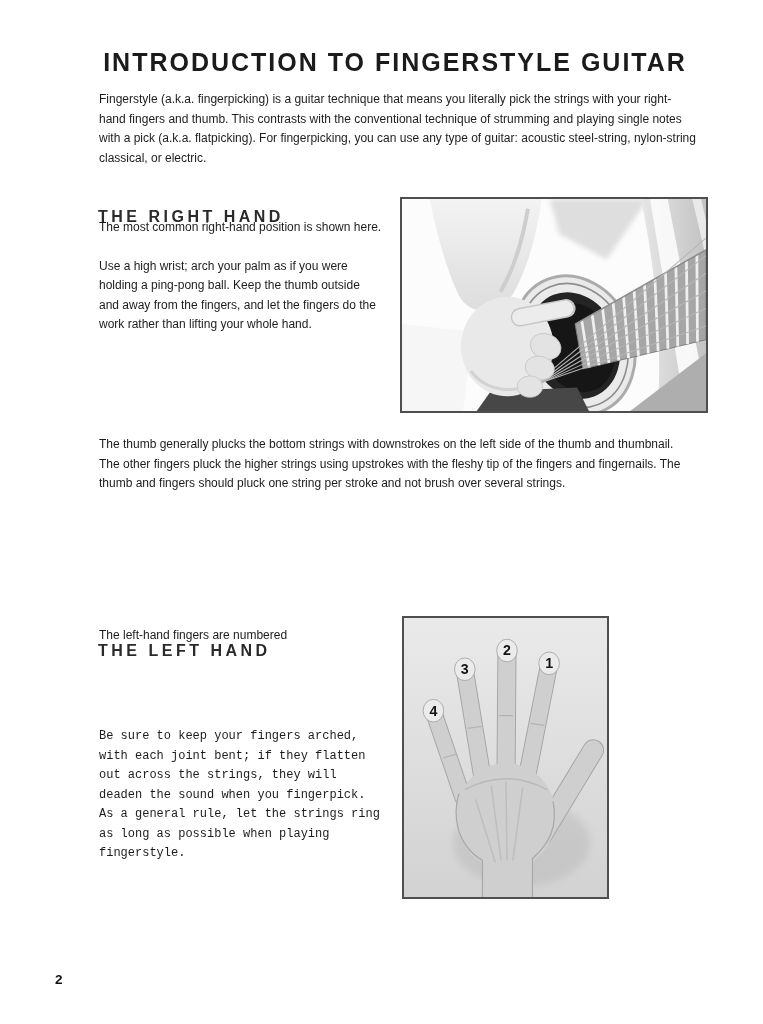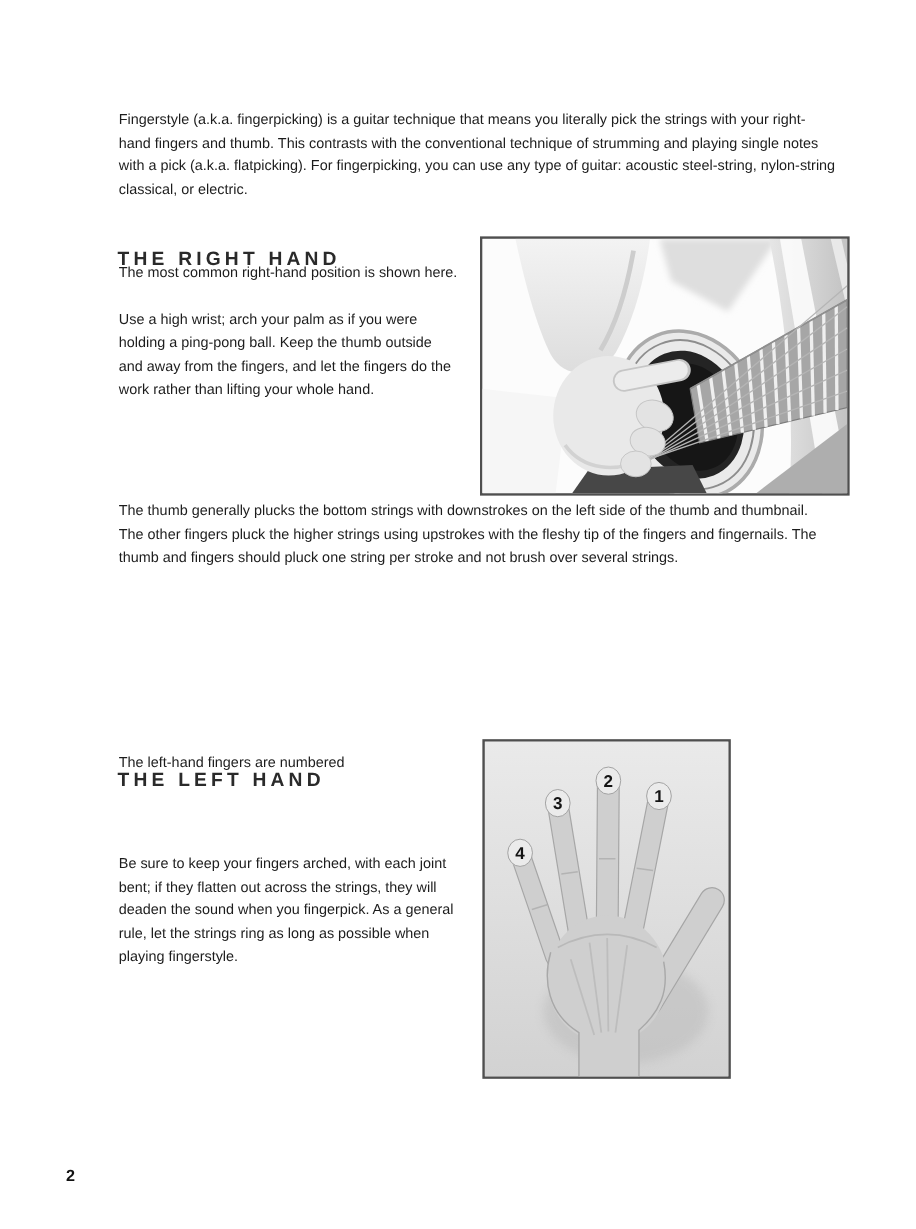--- a/index.html
+++ b/index.html
@@ -26,20 +26,21 @@
   }
   figure.photo svg{display:block;}
   .page-num{position:absolute;left:55px;top:972px;font-size:13.5px;font-weight:700;color:#111;}
   .badge-num{font-family:"Liberation Sans",sans-serif;font-size:14.5px;font-weight:700;fill:#141414;}
 </style>
 </head>
 <body>
 
 <div class="sheet">
 
+  <h1 class="title">INTRODUCTION TO FINGERSTYLE GUITAR</h1>
 
   <p class="para body-text" style="top:78px;">Fingerstyle (a.k.a. fingerpicking) is a guitar technique that means you literally pick the strings with your right-hand fingers and thumb. This contrasts with the conventional technique of strumming and playing single notes with a pick (a.k.a. flatpicking). For fingerpicking, you can use any type of guitar: acoustic steel-string, nylon-string classical, or electric.</p>
 
   <h2 class="heading" style="top:195px;">THE RIGHT HAND</h2>
 
   <div class="col body-text" style="top:218px;">
     <p>The most common right-hand position is shown here.</p>
     <p>Use a high wrist; arch your palm as if you were holding a ping-pong ball. Keep the thumb outside and away from the fingers, and let the fingers do the work rather than lifting your whole hand.</p>
   </div>
 
@@ -112,26 +113,26 @@
         <path d="M 70,176 C 85,197 115,201 136,186" stroke="#d2d2d2" stroke-width="3" fill="none"></path>
         <line x1="120" y1="121" x2="167" y2="112" stroke="#c6c6c6" stroke-width="19" stroke-linecap="round"></line>
         <line x1="120" y1="121" x2="166" y2="112" stroke="#ececec" stroke-width="16" stroke-linecap="round"></line>
         <ellipse cx="146" cy="151" rx="16" ry="13" fill="#e3e3e3" stroke="#c4c4c4" stroke-width="0.8" transform="rotate(22 146 151)"></ellipse>
         <ellipse cx="140" cy="173" rx="15" ry="12" fill="#e3e3e3" stroke="#c4c4c4" stroke-width="0.8" transform="rotate(14 140 173)"></ellipse>
         <ellipse cx="130" cy="192" rx="13" ry="11" fill="#e3e3e3" stroke="#c4c4c4" stroke-width="0.8"></ellipse>
       </g>
     </svg>
   </figure>
 
-  <p class="para body-text" style="top:404px;">The thumb generally plucks the bottom strings with downstrokes on the left side of the thumb and thumbnail. The other fingers pluck the higher strings using upstrokes with the fleshy tip of the fingers and fingernails. The thumb and fingers should pluck one string per stroke and not brush over several strings.</p>
+  <p class="para body-text" style="top:423px;">The thumb generally plucks the bottom strings with downstrokes on the left side of the thumb and thumbnail. The other fingers pluck the higher strings using upstrokes with the fleshy tip of the fingers and fingernails. The thumb and fingers should pluck one string per stroke and not brush over several strings.</p>
 
   <h2 class="heading" style="top:629px;">THE LEFT HAND</h2>
 
   <div class="line body-text" style="top:626px;">The left-hand fingers are numbered</div>
-  <p class="line body-text" style="top:710px;margin:0;">Be sure to keep your fingers arched, with each joint bent; if they flatten out across the strings, they will deaden the sound when you fingerpick. As a general rule, let the strings ring as long as possible when playing fingerstyle.</p>
+  <p class="line body-text" style="top:727px;margin:0;font-family:Liberation Mono, monospace;">Be sure to keep your fingers arched, with each joint bent; if they flatten out across the strings, they will deaden the sound when you fingerpick. As a general rule, let the strings ring as long as possible when playing fingerstyle.</p>
 
   <figure class="photo" style="left:402px;top:616px;width:203px;height:279px;">
     <svg width="203" height="279" viewBox="0 0 207 283" preserveAspectRatio="none" aria-hidden="true">
       <defs>
         <linearGradient id="lbg" x1="0" y1="0" x2="0" y2="1">
           <stop offset="0" stop-color="#eaeaea"></stop>
             <stop offset="1" stop-color="#d2d2d2"></stop>
         </linearGradient>
         <filter id="soft2" x="-40%" y="-40%" width="180%" height="180%">
             <feGaussianBlur stdDeviation="4"></feGaussianBlur>

